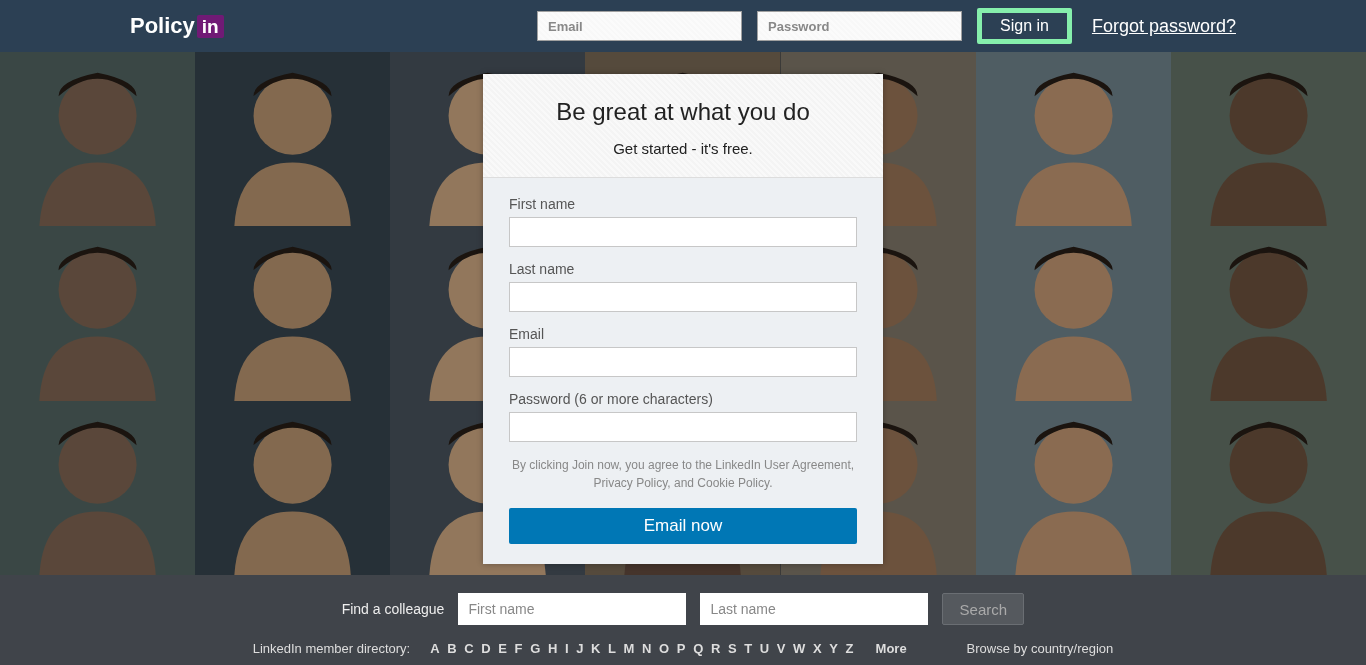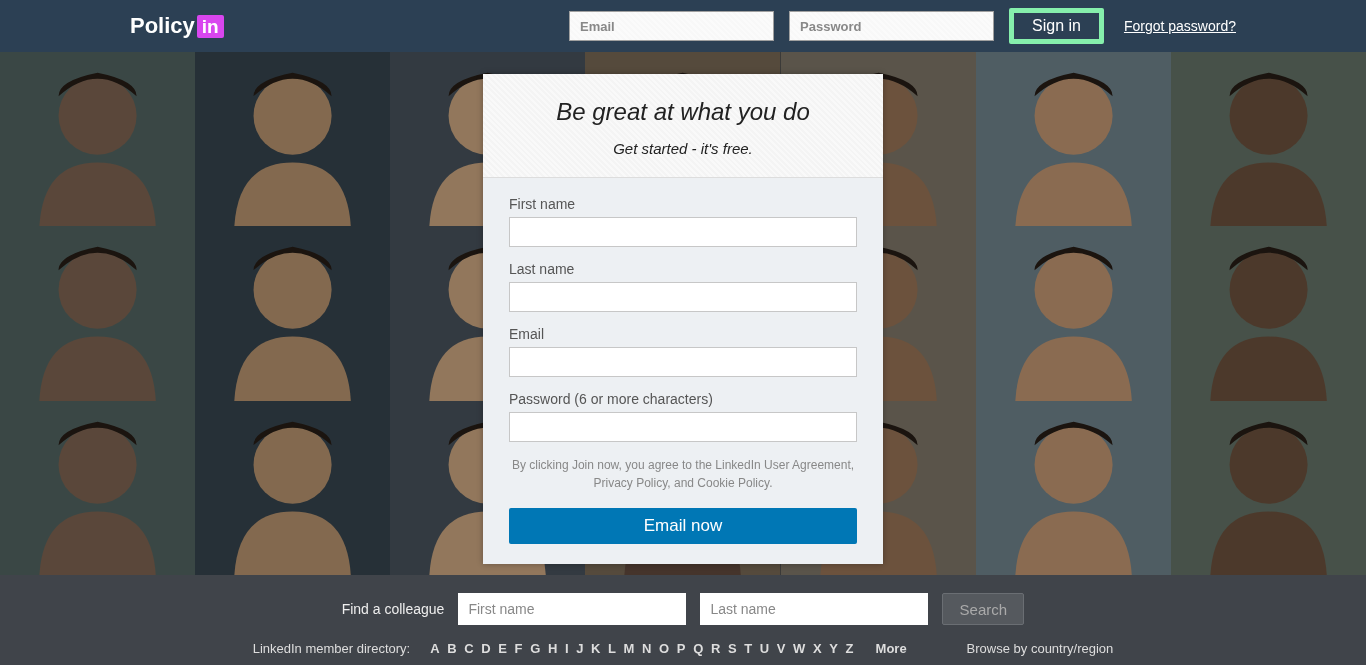--- a/index.html
+++ b/index.html
@@ -18,21 +18,21 @@
   padding: 0 0 0 130px;
 }
 .logo {
   display: flex;
   align-items: center;
   font-size: 22px;
   font-weight: bold;
   color: #fff;
 }
 .logo-in {
-  background: #d946ef;
+  background: #701a75;
   color: #fff;
   padding: 2px 5px;
   margin-left: 2px;
   border-radius: 2px;
   font-size: 19px;
   line-height: 1;
 }
 .header-spacer { flex: 1; }
 .header input[type="text"], .header input[type="password"] {
   width: 205px;
@@ -50,21 +50,21 @@
   border: 5px solid #86efac;
   color: #fff;
   font-size: 16px;
   padding: 4px 18px;
   cursor: pointer;
   margin-right: 20px;
   border-radius: 2px;
 }
 .forgot-link {
   color: #fff;
-  font-size: 14px;
+  font-size: 18px;
   text-decoration: underline;
   margin-right: 130px;
   cursor: pointer;
 }
 .hero {
   position: relative;
   height: 523px;
   background: #333;
 }
 .photo-grid {
@@ -94,21 +94,20 @@
   transform: translateX(-50%);
   width: 400px;
   background: #edf0f3;
   box-shadow: 0 0 6px rgba(0,0,0,0.3);
 }
 .card-head {
   text-align: center;
   padding: 24px 8px 20px;
   border-bottom: 1px solid #ddd;
   background: repeating-linear-gradient(45deg,#f9f9f9,#f9f9f9 2px,#f4f4f4 2px,#f4f4f4 4px);
-  font-style: italic;
 }
 .card-head h1 { font-size: 24px; font-weight: 400; color: #222; margin-bottom: 14px; }
 .card-head p { font-size: 15px; color: #222; }
 .card-body { padding: 18px 26px 20px; }
 .field-label { font-size: 14px; color: #555; margin-bottom: 5px; display: block; }
 .card-body input {
   width: 100%;
   height: 30px;
   border: 1px solid #c7c7c7;
   background: #fff;

